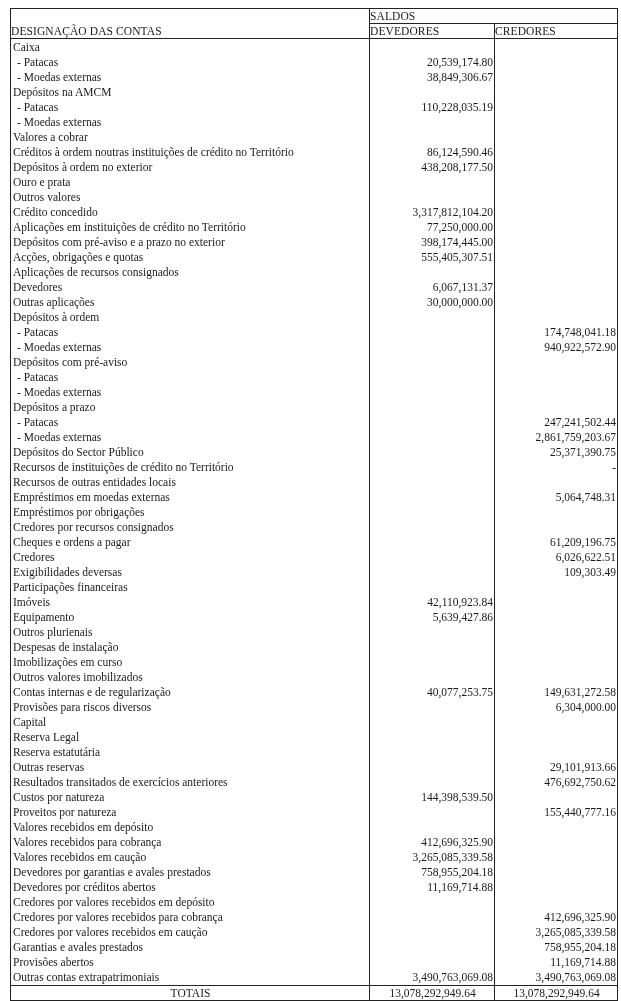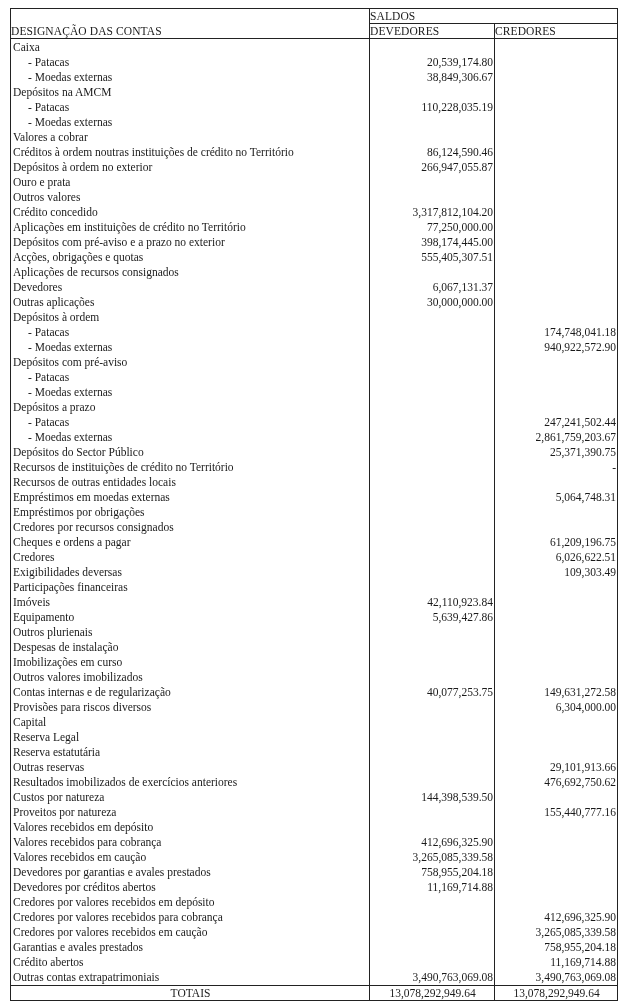--- a/index.html
+++ b/index.html
@@ -8,21 +8,21 @@
   #sheet { position: absolute; left: 10px; top: 8px; width: 607px; }
   table { border-collapse: collapse; width: 607px; table-layout: fixed; font-size: 11.5px; }
   col.c-desc { width: 359px; }
   col.c-dev { width: 125px; }
   col.c-cred { width: 123px; }
   th { font-weight: normal; text-align: left; padding: 0; height: 14px; line-height: 14px;
        border: 1.3px solid #222; letter-spacing: 0.1px; }
   th.desc { border-bottom: 1.3px solid #222; vertical-align: bottom; }
   td { padding: 0 1px 0 2px; height: 15px; line-height: 15px; white-space: nowrap; overflow: hidden; }
   td.desc { border-left: 1.3px solid #222; }
-  td.desc.sub { padding-left: 17px; }
+  td.desc.sub { padding-left: 6px; }
   td.num { text-align: right; padding-right: 1px; border-left: 1.3px solid #222; }
   td.num.cred { border-right: 1.3px solid #222; }
   tr.first td { padding-top: 1px; margin-left: 7px; }
   tr.last-data td.num { border-bottom: 1.3px solid #222; }
   tr.last-data td.desc { border-bottom: 1.3px solid #222; }
   tr.totals td { border: 1.3px solid #222; height: 14px; line-height: 14px; text-align: center; }
   tr.totals td.desc { text-align: center; }
 </style>
 </head>
 <body>
@@ -80,21 +80,21 @@
           <td class="num"></td>
           <td class="num cred"></td>
         </tr>
         <tr>
           <td class="desc">Créditos à ordem noutras instituições de crédito no Território</td>
           <td class="num">86,124,590.46</td>
           <td class="num cred"></td>
         </tr>
         <tr>
           <td class="desc">Depósitos à ordem no exterior</td>
-          <td class="num">266,947,055.87</td>
+          <td class="num">438,208,177.50</td>
           <td class="num cred"></td>
         </tr>
         <tr>
           <td class="desc">Ouro e prata</td>
           <td class="num"></td>
           <td class="num cred"></td>
         </tr>
         <tr>
           <td class="desc">Outros valores</td>
           <td class="num"></td>
@@ -284,21 +284,21 @@
           <td class="desc">Reserva estatutária</td>
           <td class="num"></td>
           <td class="num cred"></td>
         </tr>
         <tr>
           <td class="desc">Outras reservas</td>
           <td class="num"></td>
           <td class="num cred">29,101,913.66</td>
         </tr>
         <tr>
-          <td class="desc">Resultados imobilizados de exercícios anteriores</td>
+          <td class="desc">Resultados transitados de exercícios anteriores</td>
           <td class="num"></td>
           <td class="num cred">476,692,750.62</td>
         </tr>
         <tr>
           <td class="desc">Custos por natureza</td>
           <td class="num">144,398,539.50</td>
           <td class="num cred"></td>
         </tr>
         <tr>
           <td class="desc">Proveitos por natureza</td>
@@ -344,21 +344,21 @@
           <td class="desc">Credores por valores recebidos em caução</td>
           <td class="num"></td>
           <td class="num cred">3,265,085,339.58</td>
         </tr>
         <tr>
           <td class="desc">Garantias e avales prestados</td>
           <td class="num"></td>
           <td class="num cred">758,955,204.18</td>
         </tr>
         <tr>
-          <td class="desc">Crédito abertos</td>
+          <td class="desc">Provisões abertos</td>
           <td class="num"></td>
           <td class="num cred">11,169,714.88</td>
         </tr>
         <tr class="last-data">
           <td class="desc">Outras contas extrapatrimoniais</td>
           <td class="num">3,490,763,069.08</td>
           <td class="num cred">3,490,763,069.08</td>
         </tr>
       </tbody>
     <tfoot>

